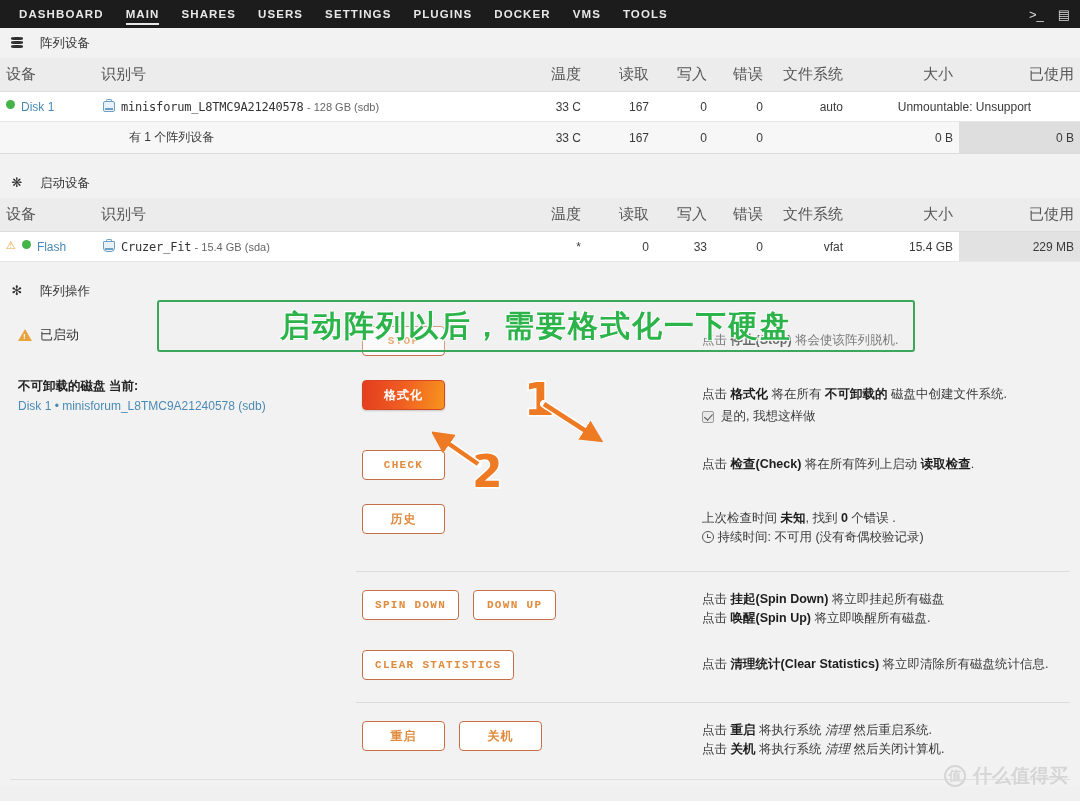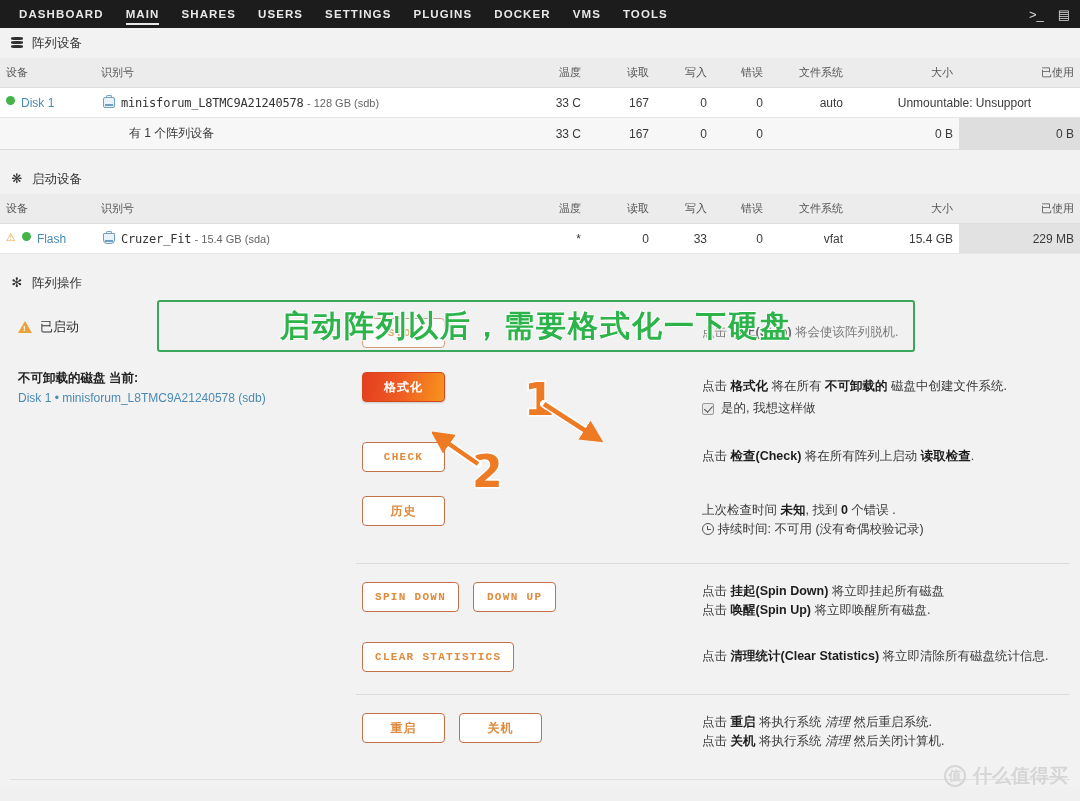--- a/index.html
+++ b/index.html
@@ -21,39 +21,39 @@
   }
   .navitem.active::after {
     content: ""; position: absolute; left: 11px; right: 11px; bottom: 3px;
     height: 2px; background: #e8e8e8;
   }
   .nav-right { position: absolute; right: 4px; top: 0; height: 28px; display: flex; align-items: center; gap: 14px; padding-right: 6px; }
   .nav-ic { color: #dcdcdc; font-size: 13px; line-height: 1; display: block; }
 
   
   .sec-head {
-    height: 30px; display: flex; align-items: center; gap: 8px;
+    height: 30px; display: flex; align-items: center; gap: 16px;
     padding-left: 10px; background: #f2f2f2; color: #333; font-size: 12.5px;
   }
   .sec-ic { width: 14px; height: 14px; display: inline-block; position: relative; flex: 0 0 14px; }
 
   
   .ic-stack i { position: absolute; left: 1px; width: 12px; height: 2.6px; background: #2f2f2f; border-radius: 40%; }
   .ic-stack i:nth-child(1) { top: 1px; }
   .ic-stack i:nth-child(2) { top: 5.2px; }
   .ic-stack i:nth-child(3) { top: 9.4px; }
 
   
   .ic-paw { color: #2f2f2f; font-size: 13px; line-height: 14px; text-align: center; }
   .ic-gear2 { color: #2f2f2f; font-size: 13px; line-height: 14px; text-align: center; }
 
   
   table.dt { width: 100%; border-collapse: collapse; background: #fff; table-layout: fixed; }
   table.dt th {
-    background: #ececec; color: #555; font-size: 11px; font-weight: normal;
+    background: #ececec; color: #555; font-size: 15px; font-weight: normal;
     text-align: right; padding: 7px 6px; border-bottom: 1px solid #dcdcdc;
     white-space: nowrap; overflow: hidden;
   }
   table.dt th.l, table.dt td.l { text-align: left; }
   table.dt td {
     font-size: 12px; color: #3a3a3a; padding: 7px 6px; text-align: right;
     border-bottom: 1px solid #e6e6e6; white-space: nowrap; overflow: hidden;
   }
   tr.sum td { background: #f7f7f7; border-bottom: 1px solid #dcdcdc; }
   td.used-cell { background: #e2e2e2; }

